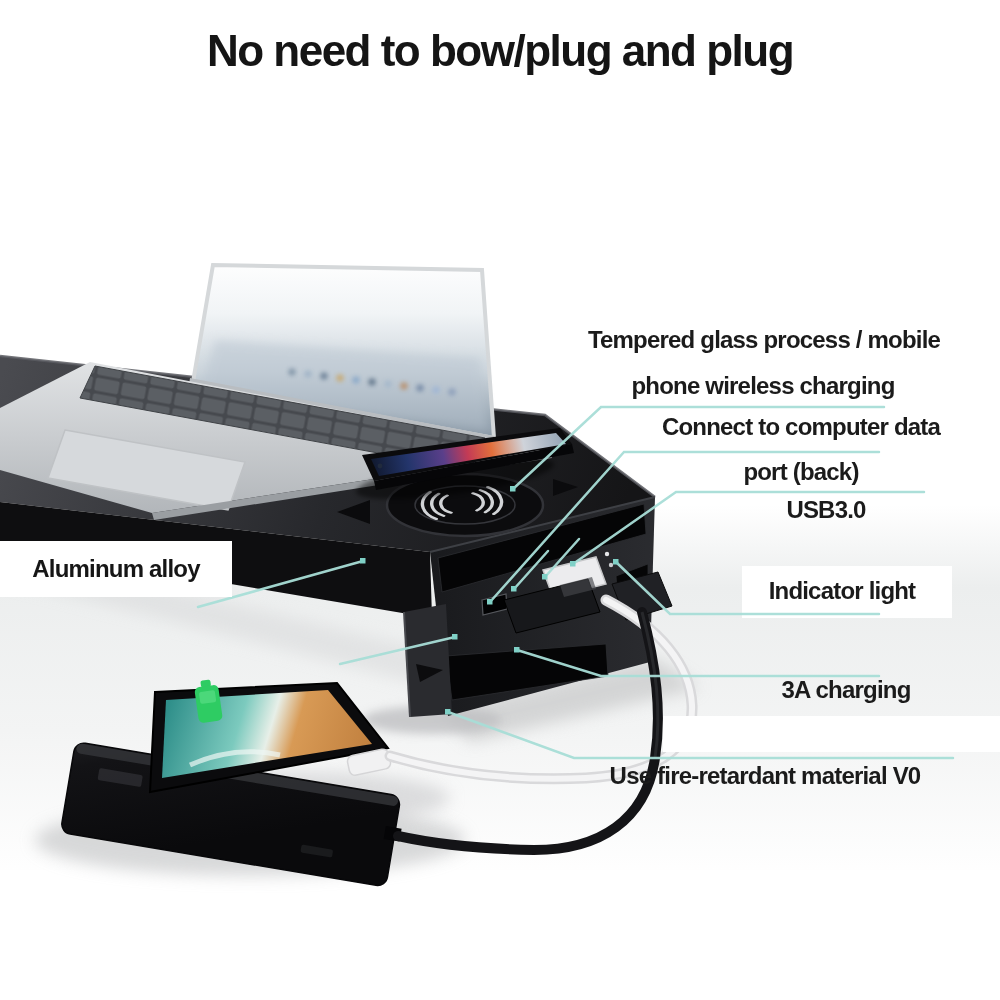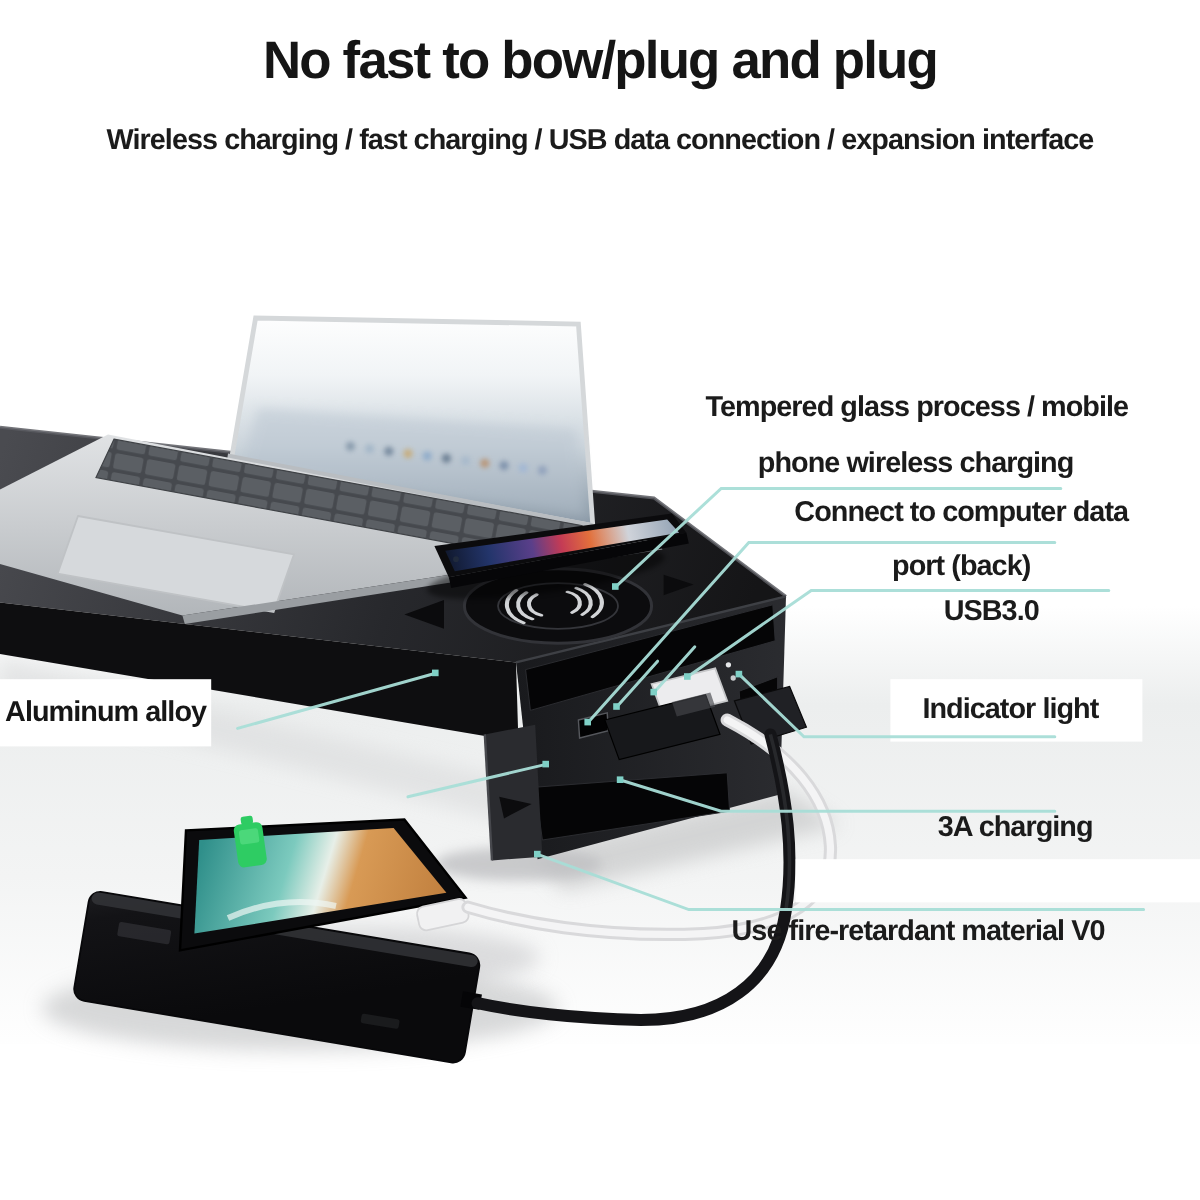--- a/index.html
+++ b/index.html
@@ -213,27 +213,26 @@
         <rect x="542" y="574" width="5.5" height="5.5"></rect>
     <rect x="570" y="561" width="5.5" height="5.5"></rect>
         <rect x="613" y="559" width="5.5" height="5.5"></rect>
     <rect x="514" y="647" width="5.5" height="5.5"></rect>
         <rect x="445" y="709" width="5.5" height="5.5"></rect>
     <rect x="360" y="558" width="5.5" height="5.5"></rect>
         <rect x="452" y="634" width="5.5" height="5.5"></rect>
   </g>
 </svg>
 
-<div id="title">No fast to bow/plug and plug</div>
-<div id="subtitle">Wireless charging / fast charging / USB data connection / expansion interface</div>
+<div id="title">No need to bow/plug and plug</div>
 
 <div class="txt" style="left:514px;top:326px;width:500px;">Tempered glass process / mobile</div>
 <div class="txt" style="left:513px;top:372px;width:500px;">phone wireless charging</div>
 <div class="txt" style="left:551px;top:413px;width:500px;">Connect to computer data</div>
 <div class="txt" style="left:551px;top:458px;width:500px;">port (back)</div>
 <div class="txt" style="left:576px;top:496px;width:500px;">USB3.0</div>
 <div class="txt" style="left:592px;top:577px;width:500px;">Indicator light</div>
 <div class="txt" style="left:596px;top:676px;width:500px;">3A charging</div>
 <div class="txt" style="left:515px;top:762px;width:500px;">Use fire-retardant material V0</div>
 
-<div class="whitebox" style="left:0px;top:566px;width:176px;height:56px;text-align:center;">Aluminum alloy</div>
+<div class="whitebox" style="left:0px;top:541px;width:232px;height:56px;text-align:center;">Aluminum alloy</div>
 
 </div>
 
 </body></html>

